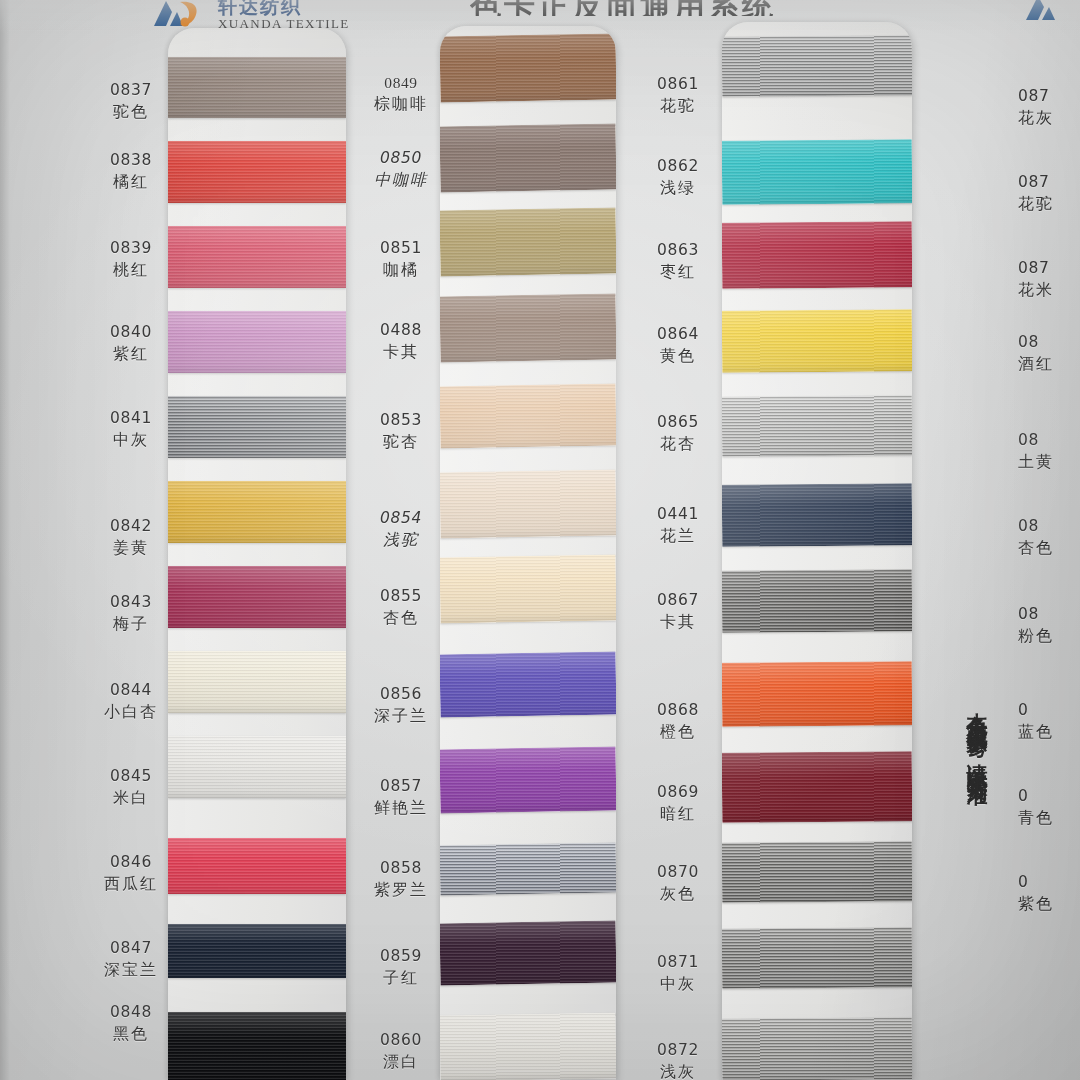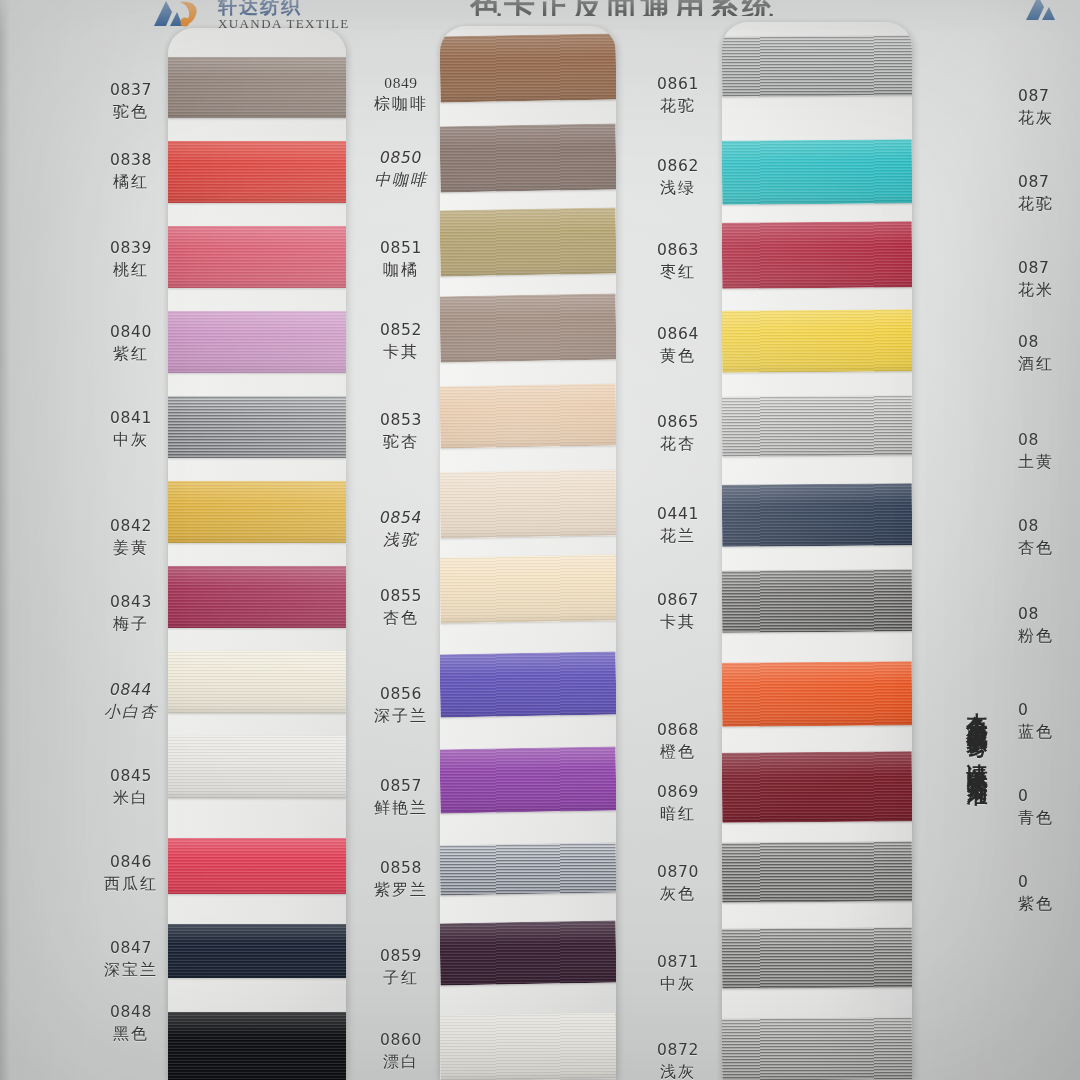--- a/index.html
+++ b/index.html
@@ -433,21 +433,21 @@
       <span class="name">中灰</span>
     </div>
     <div class="lbl" style="left: 88px; width: 86px; top: 516px;">
       <span class="code">0842</span>
       <span class="name">姜黄</span>
     </div>
     <div class="lbl" style="left: 88px; width: 86px; top: 592px;">
       <span class="code">0843</span>
       <span class="name">梅子</span>
     </div>
-    <div class="lbl" style="left: 88px; width: 86px; top: 680px; font-style: italic;">
+    <div class="lbl" style="left: 88px; width: 86px; top: 680px;">
       <span class="code">0844</span>
       <span class="name">小白杏</span>
     </div>
     <div class="lbl" style="left: 88px; width: 86px; top: 766px;">
       <span class="code">0845</span>
       <span class="name">米白</span>
     </div>
     <div class="lbl" style="left: 88px; width: 86px; top: 852px;">
       <span class="code">0846</span>
       <span class="name">西瓜红</span>
@@ -466,21 +466,21 @@
     </div>
     <div class="lbl" style="left: 358px; width: 86px; top: 148px; font-style: italic;">
       <span class="code">0850</span>
       <span class="name">中咖啡</span>
     </div>
     <div class="lbl" style="left: 358px; width: 86px; top: 238px;">
       <span class="code">0851</span>
       <span class="name">咖橘</span>
     </div>
     <div class="lbl" style="left: 358px; width: 86px; top: 320px;">
-      <span class="code">0852</span>
+      <span class="code">0488</span>
       <span class="name">卡其</span>
     </div>
     <div class="lbl" style="left: 358px; width: 86px; top: 410px;">
       <span class="code">0853</span>
       <span class="name">驼杏</span>
     </div>
     <div class="lbl" style="left: 358px; width: 86px; top: 508px; font-style: italic;">
       <span class="code">0854</span>
       <span class="name">浅驼</span>
     </div>
@@ -529,21 +529,21 @@
       <span class="name">花杏</span>
     </div>
     <div class="lbl" style="left: 634px; width: 88px; top: 504px;">
       <span class="code">0441</span>
       <span class="name">花兰</span>
     </div>
     <div class="lbl" style="left: 634px; width: 88px; top: 590px;">
       <span class="code">0867</span>
       <span class="name">卡其</span>
     </div>
-    <div class="lbl" style="left: 634px; width: 88px; top: 720px;">
+    <div class="lbl" style="left: 634px; width: 88px; top: 700px;">
       <span class="code">0868</span>
       <span class="name">橙色</span>
     </div>
     <div class="lbl" style="left: 634px; width: 88px; top: 782px;">
       <span class="code">0869</span>
       <span class="name">暗红</span>
     </div>
     <div class="lbl" style="left: 634px; width: 88px; top: 862px;">
       <span class="code">0870</span>
       <span class="name">灰色</span>

